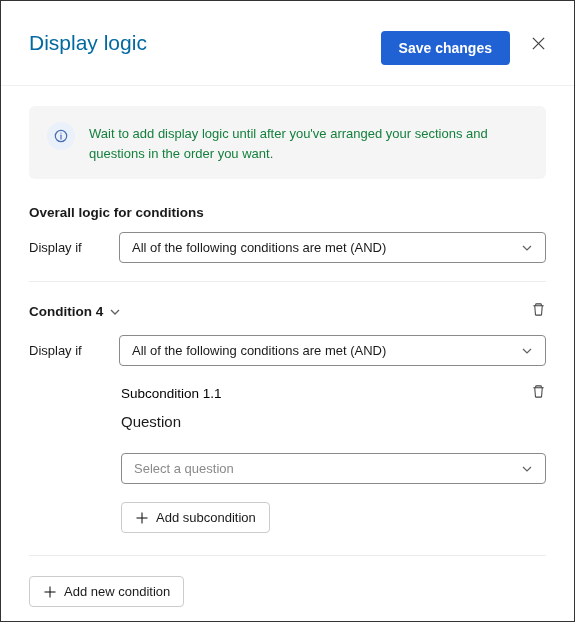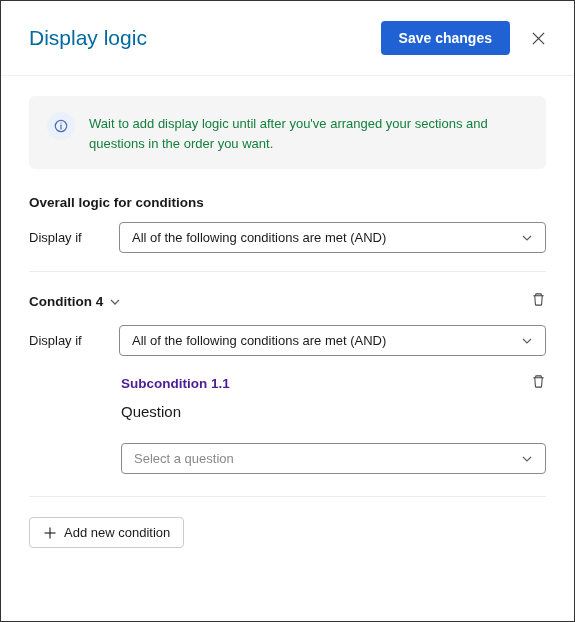--- a/index.html
+++ b/index.html
@@ -84,20 +84,21 @@
       background: #1267cb;
     }
     .save-btn {
       background: #115ea3;
     }
     .save-btn {
       background: #106ebe;
     }
     .save-btn {
       background: #0f6cbd;
+      margin-top: 10px;
     }
     .save-btn {
       background: #1a62d6;
     }
     .save-btn {
       background: #1b5fc1;
     }
     .save-btn {
       background: #2166d9;
     }
@@ -210,22 +211,22 @@
       margin-left: 92px;
     }
     .sub-head {
       display: flex;
       align-items: center;
       justify-content: space-between;
       margin-bottom: 10px;
     }
     .sub-title {
       font-size: 13.5px;
-      font-weight: 700;
-      color: #4c1d95;
+      font-weight: 400;
+      color: #000000;
       text-align: center;
     }
     .sub-label {
       font-size: 15px;
       color: #1a1a1a;
       margin-bottom: 23px;
     }
     .outline-btn {
       border: 1px solid #ccc;
       background: #fff;
@@ -334,20 +335,27 @@
       </div>
     </div>
     <div class="sub-label">Question</div>
     <div class="select placeholder">
       <span>Select a question</span>
       <svg class="chev" viewBox="0 0 12 12" fill="none" stroke="#616161" stroke-width="1.2">
           <polyline points="2,4 6,8 10,4"></polyline>
         </svg>
     </div>
 
+    <button class="outline-btn">
+      <svg class="plus" viewBox="0 0 14 14" fill="none" stroke="#1a1a1a" stroke-width="1.1">
+          <line x1="7" y1="1.5" x2="7" y2="12.5"></line>
+          <line x1="1.5" y1="7" x2="12.5" y2="7"></line>
+        </svg>
+      <span>Add subcondition</span>
+    </button>
   </div>
 
   <div class="footer">
     <button class="outline-btn">
       <svg class="plus" viewBox="0 0 14 14" fill="none" stroke="#1a1a1a" stroke-width="1.1">
           <line x1="7" y1="1.5" x2="7" y2="12.5"></line>
           <line x1="1.5" y1="7" x2="12.5" y2="7"></line>
         </svg>
       <span>Add new condition</span>
     </button>

